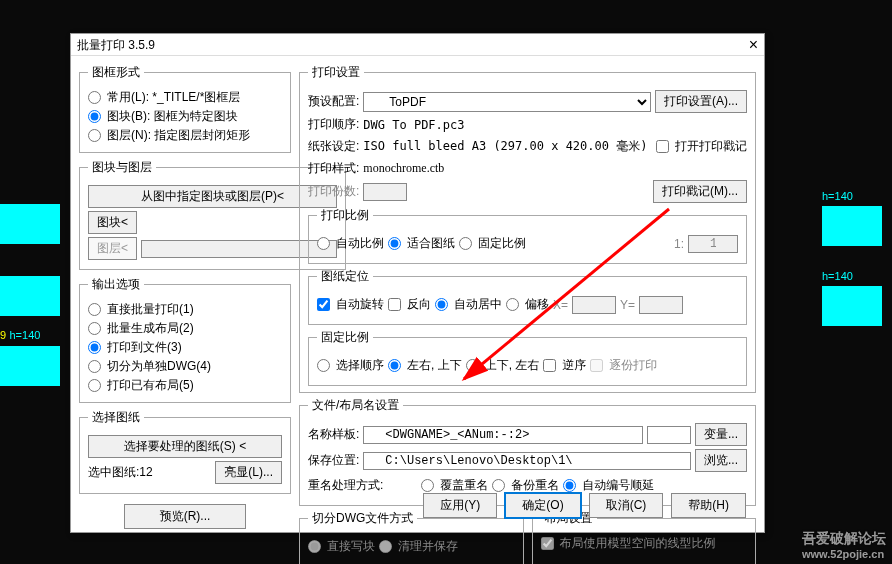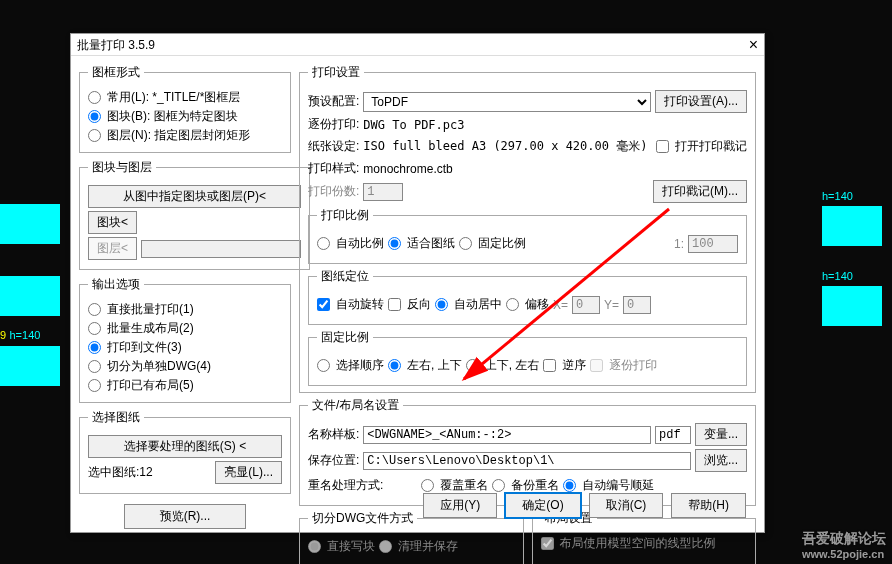--- a/index.html
+++ b/index.html
@@ -55,21 +55,21 @@
     padding: 2px 8px;
     font-size: 12px;
     cursor: pointer;
     white-space: nowrap;
     font-family: inherit;
   }
   .btn.default { border: 1px solid #0078d7; outline: 1px solid #0078d7; }
   .btn:disabled, .btn.disabled { color: #999; background: #f8f8f8; }
   .txt {
     border: 1px solid #888;
-    padding: 1px 3px;
+    padding: 1px 21px;
     font-size: 12px;
     font-family: "Courier New", monospace;
     background: #fff;
   }
   .txt[disabled] { background: #f0f0f0; color: #888; }
   select.txt { font-family: inherit; }
 
   .arrow {
     position: absolute;
     pointer-events: none;
@@ -198,34 +198,34 @@
       <fieldset>
         <legend>打印设置</legend>
         <div class="inline-row">
           <span class="lbl">预设配置:</span>
           <select class="txt" style="flex:1">
             <option>ToPDF</option>
           </select>
           <button class="btn">打印设置(A)...</button>
         </div>
         <div class="inline-row">
-            <span class="lbl">逐份打印:</span>
+            <span class="lbl">打印顺序:</span>
             <span style="font-family:monospace">DWG To PDF.pc3</span>
           </div>
         <div class="inline-row">
           <span class="lbl">纸张设定:</span>
           <span style="font-family:monospace;flex:1">ISO full bleed A3 (297.00 x 420.00 毫米)</span>
           <label class="check-row">
               <input type="checkbox" style="">
               <span>打开打印戳记</span>
             </label>
         </div>
         <div class="inline-row">
           <span class="lbl">打印样式:</span>
-          <span style="font-family:Liberation Sans, sans-serif;flex:1">monochrome.ctb</span>
+          <span style="font-family:Liberation Serif, serif;flex:1">monochrome.ctb</span>
         </div>
         <div class="inline-row">
           <span class="lbl" style="color:#888">打印份数:</span>
           <input class="txt" style="width: 40px;" disabled="" value="1">
           <span style="flex:1"></span>
           <button class="btn">打印戳记(M)...</button>
         </div>
 
         <fieldset style="margin-top:4px">
           <legend>打印比例</legend>

